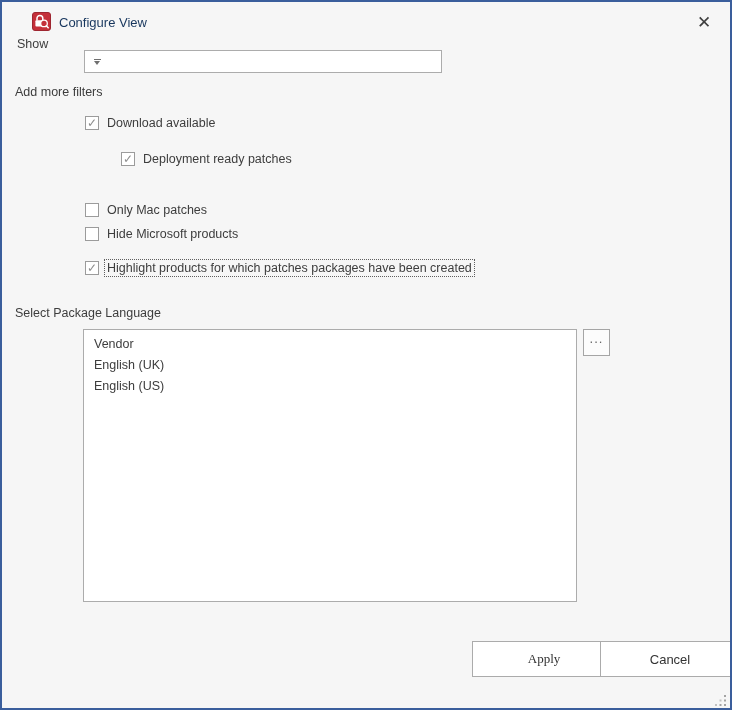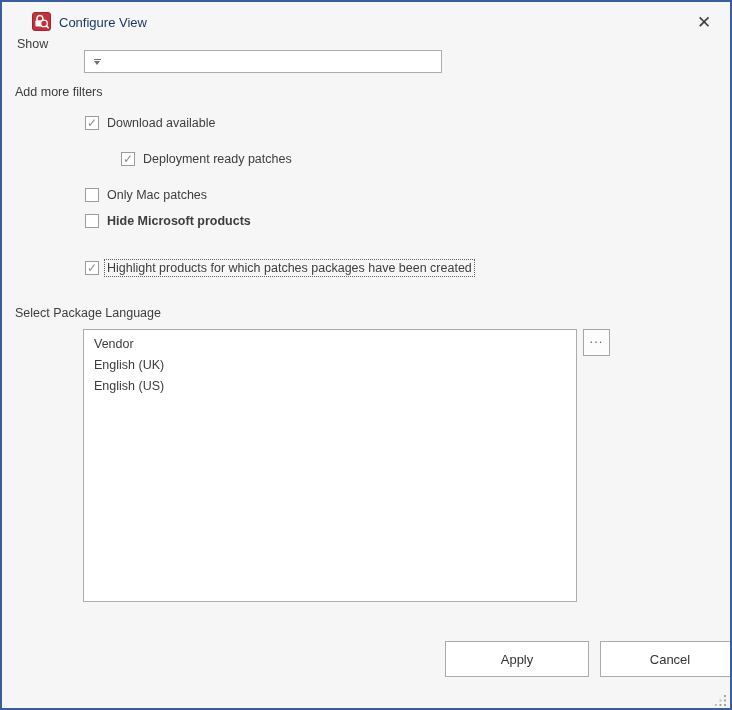--- a/index.html
+++ b/index.html
@@ -19,36 +19,36 @@
 
   
   .combo{position:absolute;left:82px;top:48px;width:358px;height:23px;box-sizing:border-box;background:#fff;border:1px solid #acacac;display:flex;align-items:center;cursor:default;}
   .combo-text{flex:1;padding-left:7px;font-size:12.5px;color:#333;white-space:nowrap;overflow:hidden;}
   .combo-arrow{width:24px;height:100%;display:flex;align-items:center;justify-content:center;flex-direction:column;}
   .combo-arrow .bar{width:7px;height:1px;background:#6f6f6f;margin-bottom:1px;}
   .combo-arrow .tri{width:0;height:0;border-left:3.5px solid transparent;border-right:3.5px solid transparent;border-top:4px solid #6f6f6f;}
 
   
   .chk-row{position:absolute;left:83px;height:16px;display:flex;align-items:center;cursor:default;}
-  .row-0{top:113px;} .row-1{top:149px;margin-left:36px;} .row-2{top:185px;} .row-3{top:211px;font-weight:bold;} .row-4{top:258px;}
+  .row-0{top:113px;} .row-1{top:149px;margin-left:36px;} .row-2{top:200px;} .row-3{top:224px;} .row-4{top:258px;}
   .checkbox{width:14px;height:14px;box-sizing:border-box;background:#fff;border:1px solid #9b9b9b;display:flex;align-items:center;justify-content:center;flex:none;}
   .checkbox::before{content:"\2713";font-size:12px;line-height:1;color:transparent;margin-top:-1px;}
   .checkbox.checked::before{color:#8f8f8f;}
   .chk-label{margin-left:6px;font-size:12.5px;color:#3d3d3d;padding:1px 2px;white-space:nowrap;}
   .chk-label.focused{outline:1px dotted #5f5f5f;}
 
   
   .listbox{position:absolute;left:81px;top:327px;width:494px;height:273px;box-sizing:border-box;background:#fff;border:1px solid #acacac;padding-top:4px;overflow:hidden;}
   .list-item{padding:3px 10px 4px 10px;font-size:12.5px;color:#3d3d3d;white-space:nowrap;}
   .browse-btn{position:absolute;left:581px;top:327px;width:27px;height:27px;box-sizing:border-box;background:#fcfcfc;border:1px solid #a5a5a5;display:flex;align-items:flex-start;justify-content:center;cursor:pointer;}
   .browse-btn span{font-size:13px;line-height:18px;color:#666;letter-spacing:1px;}
 
   
   .btn{position:absolute;top:639px;height:36px;box-sizing:border-box;background:#fff;border:1px solid #ababab;display:flex;align-items:center;justify-content:center;font-size:13px;color:#333;cursor:pointer;}
-  .btn-apply{left:443px;width:144px;}
+  .btn-apply{left:470px;width:144px;font-family:Liberation Serif, serif;}
   .btn-cancel{left:598px;width:140px;}
 
   
   .resize-grip{position:absolute;right:3px;bottom:3px;width:12px;height:12px;}
 </style>
 </head>
 <body>
 
 <div class="dialog">
 

